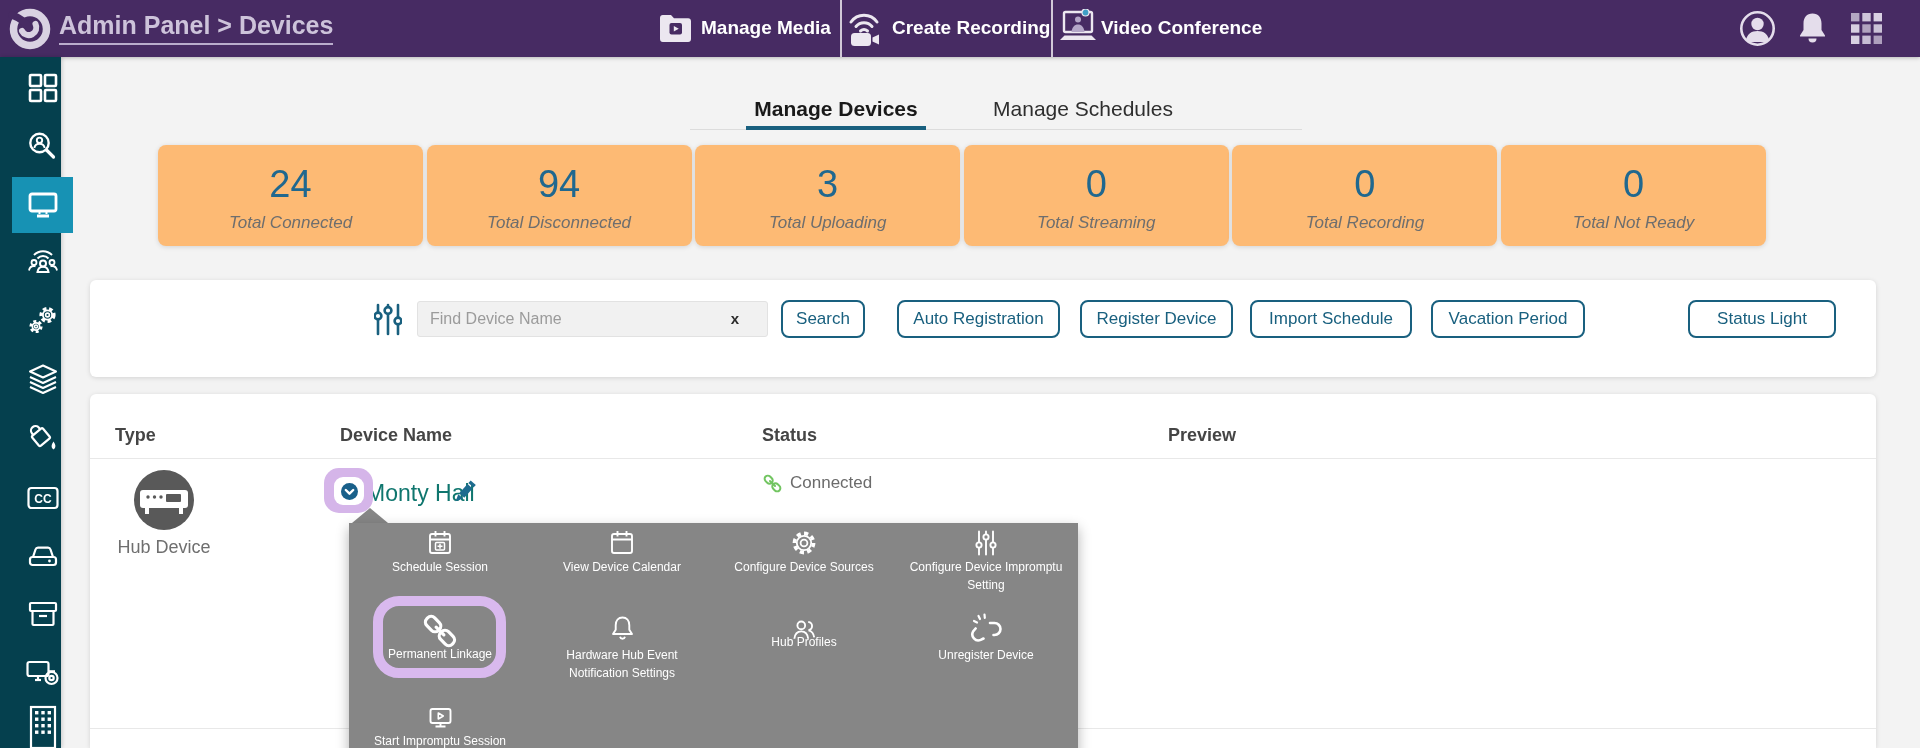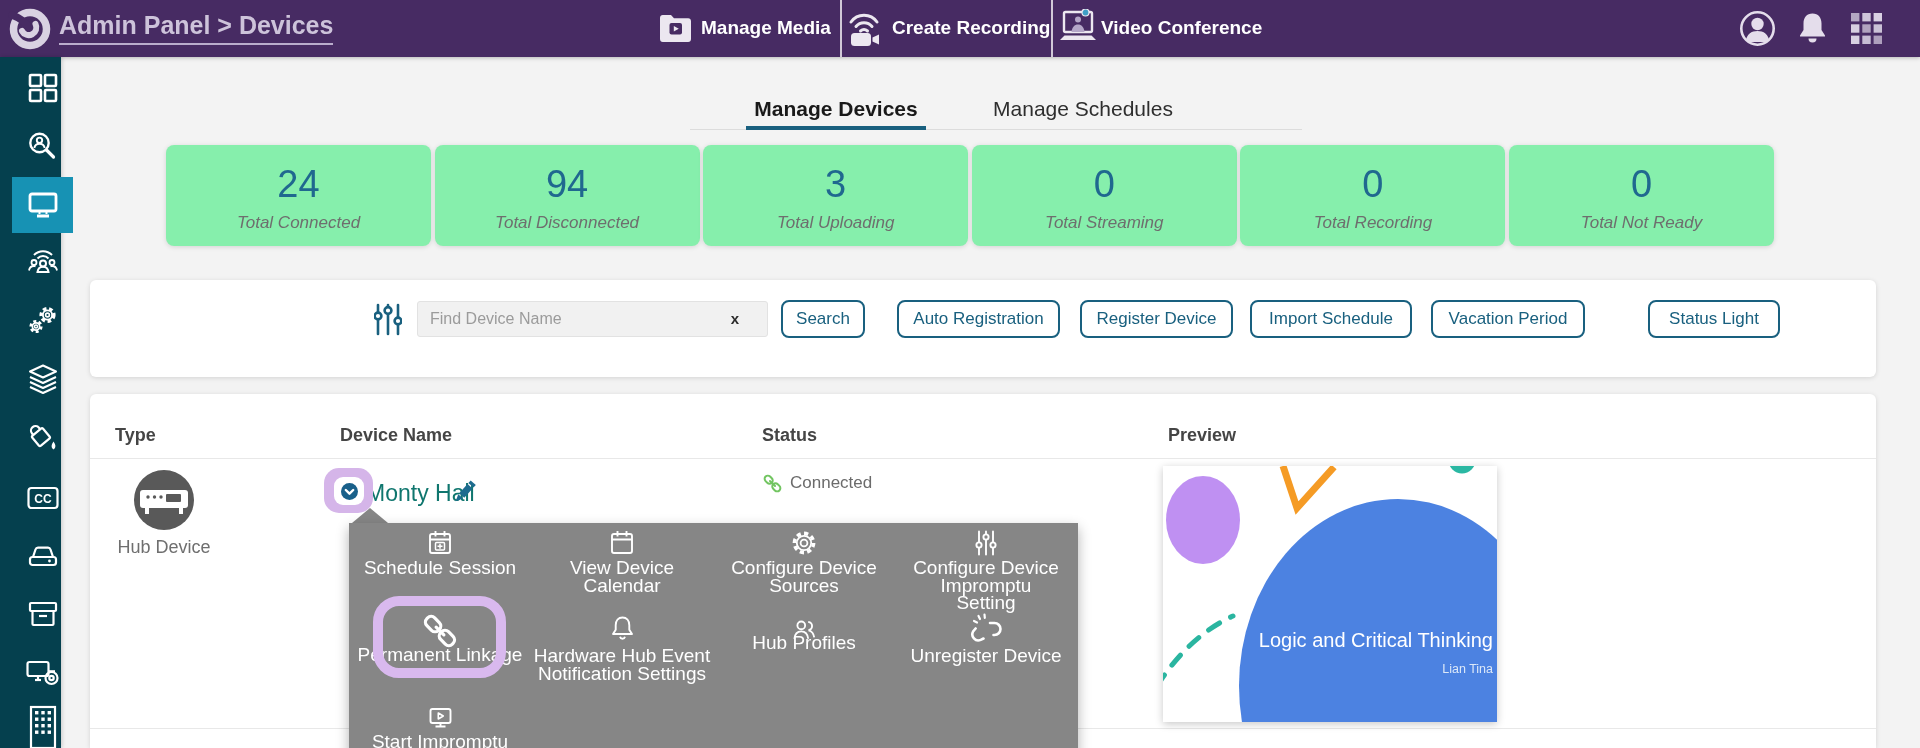--- a/index.html
+++ b/index.html
@@ -19,21 +19,21 @@
 .sic { position:absolute; left:12px; width:61px; height:56px; display:flex; align-items:center; justify-content:center; }
 .sic.active { background:#1792b4; }
 
 
 #tabline { position:absolute; left:690px; top:129px; width:612px; height:1px; background:#dcdcdc; }
 #tab1 { position:absolute; left:746px; top:97px; width:180px; text-align:center; font-size:21px; font-weight:bold; color:#191919; }
 #tab1u { position:absolute; left:746px; top:126px; width:180px; height:4px; background:#19607f; }
 #tab2 { position:absolute; left:993px; top:97px; width:180px; text-align:center; font-size:21px; color:#2e2e2e; }
 
 
-.card { position:absolute; top:145px; width:265px; height:101px; background:#86efac; border-radius:8px; box-shadow:0 1px 5px rgba(0,0,0,0.13); text-align:center;margin-left:8px; }
+.card { position:absolute; top:145px; width:265px; height:101px; background:#fdba74; border-radius:8px; box-shadow:0 1px 5px rgba(0,0,0,0.13); text-align:center; }
 .card .num { margin-top:20px; font-size:38px; line-height:38px; color:#20688f; }
 .card .lbl { margin-top:10px; font-size:17px; color:#6e6e6e;font-style:italic; }
 
 
 #spanel { position:absolute; left:90px; top:280px; width:1786px; height:97px; background:#fff; border-radius:6px; box-shadow:0 1px 5px rgba(0,0,0,0.13); }
 #sinput { position:absolute; left:417px; top:301px; width:351px; height:36px; background:#f1f1f1; border:1px solid #e2e2e2; border-radius:3px; }
 #sinput .ph { position:absolute; left:12px; top:8px; font-size:16px; color:#9b9b9b; }
 #sinput .xx { position:absolute; right:28px; top:8px; font-size:15px; font-weight:bold; color:#2b2b2b; }
 .btn { position:absolute; top:300px; height:38px; border:2px solid #19607f; border-radius:8px; background:#fff; color:#19607f; font-size:17px; text-align:center; line-height:34px; }
 
@@ -46,21 +46,21 @@
 #hublbl { position:absolute; left:104px; top:537px; width:120px; text-align:center; font-size:18px; color:#6f6f6f; }
 #devname { position:absolute; left:366px; top:480px; font-size:23px; color:#0f766e; }
 #stxt { position:absolute; left:790px; top:473px; font-size:17px; color:#6b6b6b; }
 
 
 #pcard { position:absolute; left:1163px; top:466px; width:334px; height:256px; background:#fff; box-shadow:0 2px 8px rgba(0,0,0,0.22); }
 
 
 #menu { position:absolute; left:349px; top:523px; width:729px; height:260px; background:#868686; box-shadow:0 5px 12px rgba(0,0,0,0.3); }
 #caret { position:absolute; left:352px; top:508px; width:0; height:0; border-left:18px solid transparent; border-right:18px solid transparent; border-bottom:15px solid #868686; }
-.mitem { position:absolute; width:182px; text-align:center; color:#fff; font-size:19px; line-height:17.5px; }
+.mitem { position:absolute; width:182px; text-align:center; color:#fff; font-size:12px; line-height:17.5px; }
 .micon { position:absolute; width:182px; text-align:center; }
 #plring { position:absolute; left:373px; top:596px; width:133px; height:82px; border:10px solid #d9b9ee; border-radius:26px; }
 
 
 #halo { position:absolute; left:324px; top:468px; width:49px; height:45px; background:#d5b5e9; border-radius:15px; }
 #chevw { position:absolute; left:334px; top:477px; width:30px; height:28px; background:#fff; border-radius:9px; }
 </style>
 </head>
 <body>
 <div id="page">
@@ -108,21 +108,21 @@
   </svg>
   <div id="sinput">
       <span class="ph">Find Device Name</span>
       <span class="xx">x</span>
     </div>
   <div class="btn" style="left:781px; width:84px">Search</div>
   <div class="btn" style="left:897px; width:163px">Auto Registration</div>
   <div class="btn" style="left:1080px; width:153px">Register Device</div>
   <div class="btn" style="left:1250px; width:162px">Import Schedule</div>
   <div class="btn" style="left:1431px; width:154px">Vacation Period</div>
-  <div class="btn" style="left:1648px; width:132px">Status Light</div>
+  <div class="btn" style="left:1688px; width:148px">Status Light</div>
 
   <div id="tpanel"></div>
   <div class="th" style="left:115px">Type</div>
   <div class="th" style="left:340px">Device Name</div>
   <div class="th" style="left:762px">Status</div>
   <div class="th" style="left:1168px">Preview</div>
   <div id="hline"></div>
   <div id="rline"></div>
 
   <div id="hubcirc"></div>
@@ -146,31 +146,20 @@
 
   <svg class="abs" style="left:762px; top:473px" width="21" height="21" viewBox="0 0 21 21">
     <g transform="translate(10.5,10.5) rotate(-45)" stroke="#72c561" stroke-width="2" fill="none" stroke-linecap="round">
       <rect x="-3.2" y="-9.8" width="6.4" height="8.8" rx="3.2"></rect>
       <rect x="-3.2" y="1" width="6.4" height="8.8" rx="3.2"></rect>
       <line x1="0" y1="-3.6" x2="0" y2="3.6"></line>
     </g>
   </svg>
   <div id="stxt">Connected</div>
 
-  <div id="pcard">
-    <svg width="334" height="256" viewBox="0 0 334 256">
-      <ellipse cx="40" cy="54" rx="37" ry="44" fill="#bf90f2"></ellipse>
-      <polyline points="120,0 134,42 171,1" stroke="#f59b25" stroke-width="7" fill="none"></polyline>
-      <circle cx="299" cy="-6" r="13.5" fill="#2bb8a3"></circle>
-      <path d="M-6 220 Q 26 170 70 150" stroke="#2ab5a0" stroke-width="5" fill="none" stroke-dasharray="13 12.5" stroke-linecap="round"></path>
-      <ellipse cx="235" cy="220" rx="159" ry="187" fill="#4c82e1"></ellipse>
-      <text x="330" y="181" text-anchor="end" font-size="20" fill="#ffffff" font-family="Liberation Sans, sans-serif">Logic and Critical Thinking</text>
-      <text x="330" y="207" text-anchor="end" font-size="12.5" fill="#dce8f8" font-family="Liberation Sans, sans-serif">Lian Tina</text>
-    </svg>
-  </div>
 
   <div id="caret"></div>
   <div id="menu">
 
     <div class="micon" style="left:0; top:6px">
       <svg width="28" height="28" viewBox="0 0 28 28" stroke="#fff" fill="none" stroke-width="1.9">
         <rect x="4" y="5" width="20" height="19" rx="2"></rect>
         <path d="M9.5 2 v5.5 M18.5 2 v5.5 M4 10.5 H24"></path>
         <rect x="9.5" y="13.5" width="9" height="7.5" rx="1" stroke-width="1.5"></rect>
         <path d="M14 14.8 v5 M11.5 17.3 h5" stroke-width="1.5"></path>

